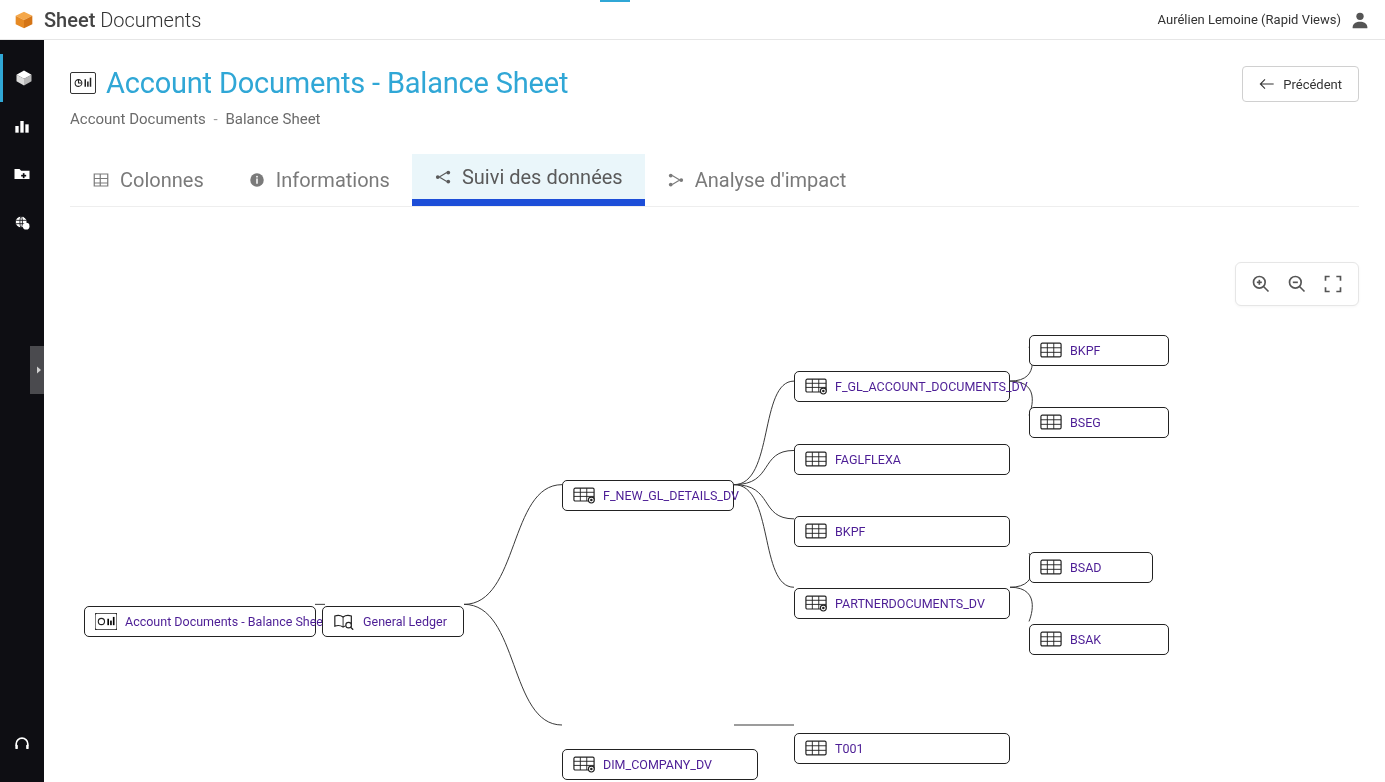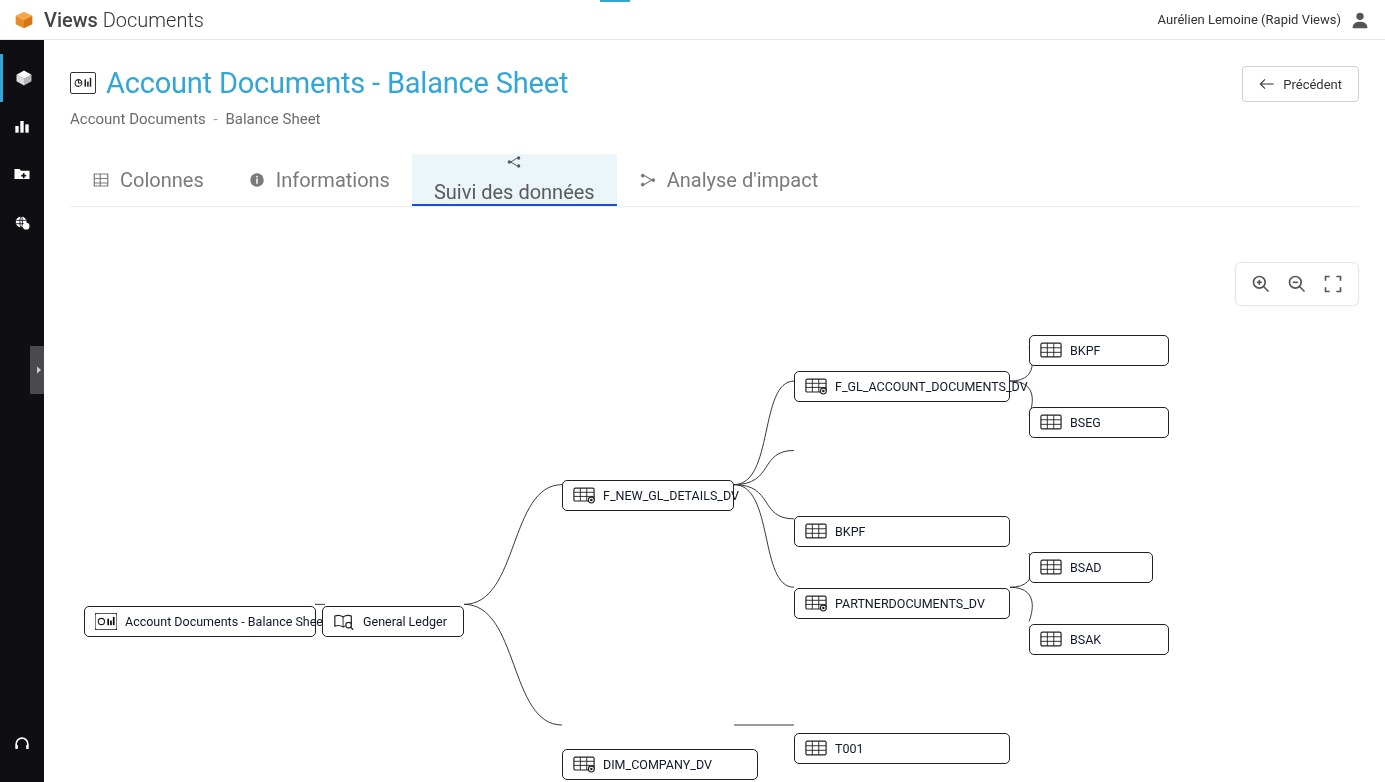--- a/index.html
+++ b/index.html
@@ -97,23 +97,22 @@
   border-bottom: 1px solid #eee;
 }
 .tab {
   height: 52px; padding: 0 22px;
   display: flex; align-items: center; gap: 10px;
   font-size: 20px; color: #7a7a7a; cursor: pointer;
 }
 .tab svg { width: 18px; height: 18px; fill: #7a7a7a; }
 .tab.active {
   background: #eaf6fa;
-  border-bottom: 2px solid #1d4ed8;
+  border-bottom: 7px solid #1d4ed8;
   color: #5a5a5a;
-  flex-direction: column;
 }
 .tab.active svg { fill: #5a5a5a; }
 
 
 .canvas-controls {
   position: absolute;
   right: 26px; top: 222px;
   display: flex; gap: 14px;
   padding: 10px 14px;
   border: 1px solid #e6e6e6; border-radius: 6px;
@@ -130,21 +129,21 @@
 .diagram {
   position: absolute;
   left: 0; right: 0;
   top: 210px; bottom: 0;
 }
 .node {
   position: absolute;
   display: flex; align-items: center; gap: 8px;
   padding: 6px 10px; min-width: 120px;
   border: 1.2px solid #222; border-radius: 5px;
-  background: #fff; font-size: 12.5px; color: #0f172a;
+  background: #fff; font-size: 12.5px; color: #4c1d95;
   white-space: nowrap;
   cursor: pointer;
 }
 .node .nico {
   width: 22px; height: 17px; display: flex; align-items: center; justify-content: center; flex-shrink: 0;
 }
 .node .nico svg { width: 22px; height: 17px; }
 svg.conn { position: absolute; top: 0; left: 0; width: 100%; height: 100%; pointer-events: none; }
 svg.conn path { fill: none; stroke: #333; stroke-width: 1; }
 </style>
@@ -152,21 +151,21 @@
 <body>
 
 <div class="top-header">
   <div class="brand">
     <svg class="brand-logo" viewBox="0 0 24 24">
       <polygon points="12,2 22,7 12,12 2,7" fill="#f5a84a"></polygon>
       <polygon points="2,7 12,12 12,22 2,17" fill="#e68a24"></polygon>
       <polygon points="22,7 22,17 12,22 12,12" fill="#d47415"></polygon>
     </svg>
     <span class="brand-name">
-      <strong>Views</strong><span> Documents</span>
+      <strong>Sheet</strong><span> Documents</span>
     </span>
   </div>
   <div class="user-area">
     <span>Aurélien Lemoine (Rapid Views)</span>
     <svg class="user-icon" viewBox="0 0 24 24">
       <circle cx="12" cy="8" r="4"></circle>
         <path d="M4 20c0-4 4-6 8-6s8 2 8 6v1H4z"></path>
     </svg>
   </div>
 </div>
@@ -392,20 +391,32 @@
             <line x1="1" y1="10" x2="23" y2="10" stroke="#222"></line>
             <line x1="8" y1="1" x2="8" y2="15" stroke="#222"></line>
             <line x1="15" y1="1" x2="15" y2="15" stroke="#222"></line>
             <circle cx="20" cy="14" r="3.2" fill="#fff" stroke="#222" stroke-width="1.2"></circle>
             <circle cx="20" cy="14" r="1.4" fill="#222"></circle>
           </svg>
         </span>
       <span>F_GL_ACCOUNT_DOCUMENTS_DV</span>
     </div>
 
+    <div class="node" style="left:750px; top:194px; width:216px;">
+      <span class="nico">
+          <svg viewBox="0 0 24 18">
+            <rect x="1" y="1" width="22" height="15" rx="1.5" fill="none" stroke="#222" stroke-width="1.3"></rect>
+            <line x1="1" y1="6" x2="23" y2="6" stroke="#222"></line>
+            <line x1="1" y1="11" x2="23" y2="11" stroke="#222"></line>
+            <line x1="8" y1="1" x2="8" y2="16" stroke="#222"></line>
+            <line x1="15" y1="1" x2="15" y2="16" stroke="#222"></line>
+          </svg>
+        </span>
+      <span>FAGLFLEXA</span>
+    </div>
 
     <div class="node" style="left:750px; top:266px; width:216px;">
       <span class="nico">
           <svg viewBox="0 0 24 18">
             <rect x="1" y="1" width="22" height="15" rx="1.5" fill="none" stroke="#222" stroke-width="1.3"></rect>
             <line x1="1" y1="6" x2="23" y2="6" stroke="#222"></line>
             <line x1="1" y1="11" x2="23" y2="11" stroke="#222"></line>
             <line x1="8" y1="1" x2="8" y2="16" stroke="#222"></line>
             <line x1="15" y1="1" x2="15" y2="16" stroke="#222"></line>
           </svg>

